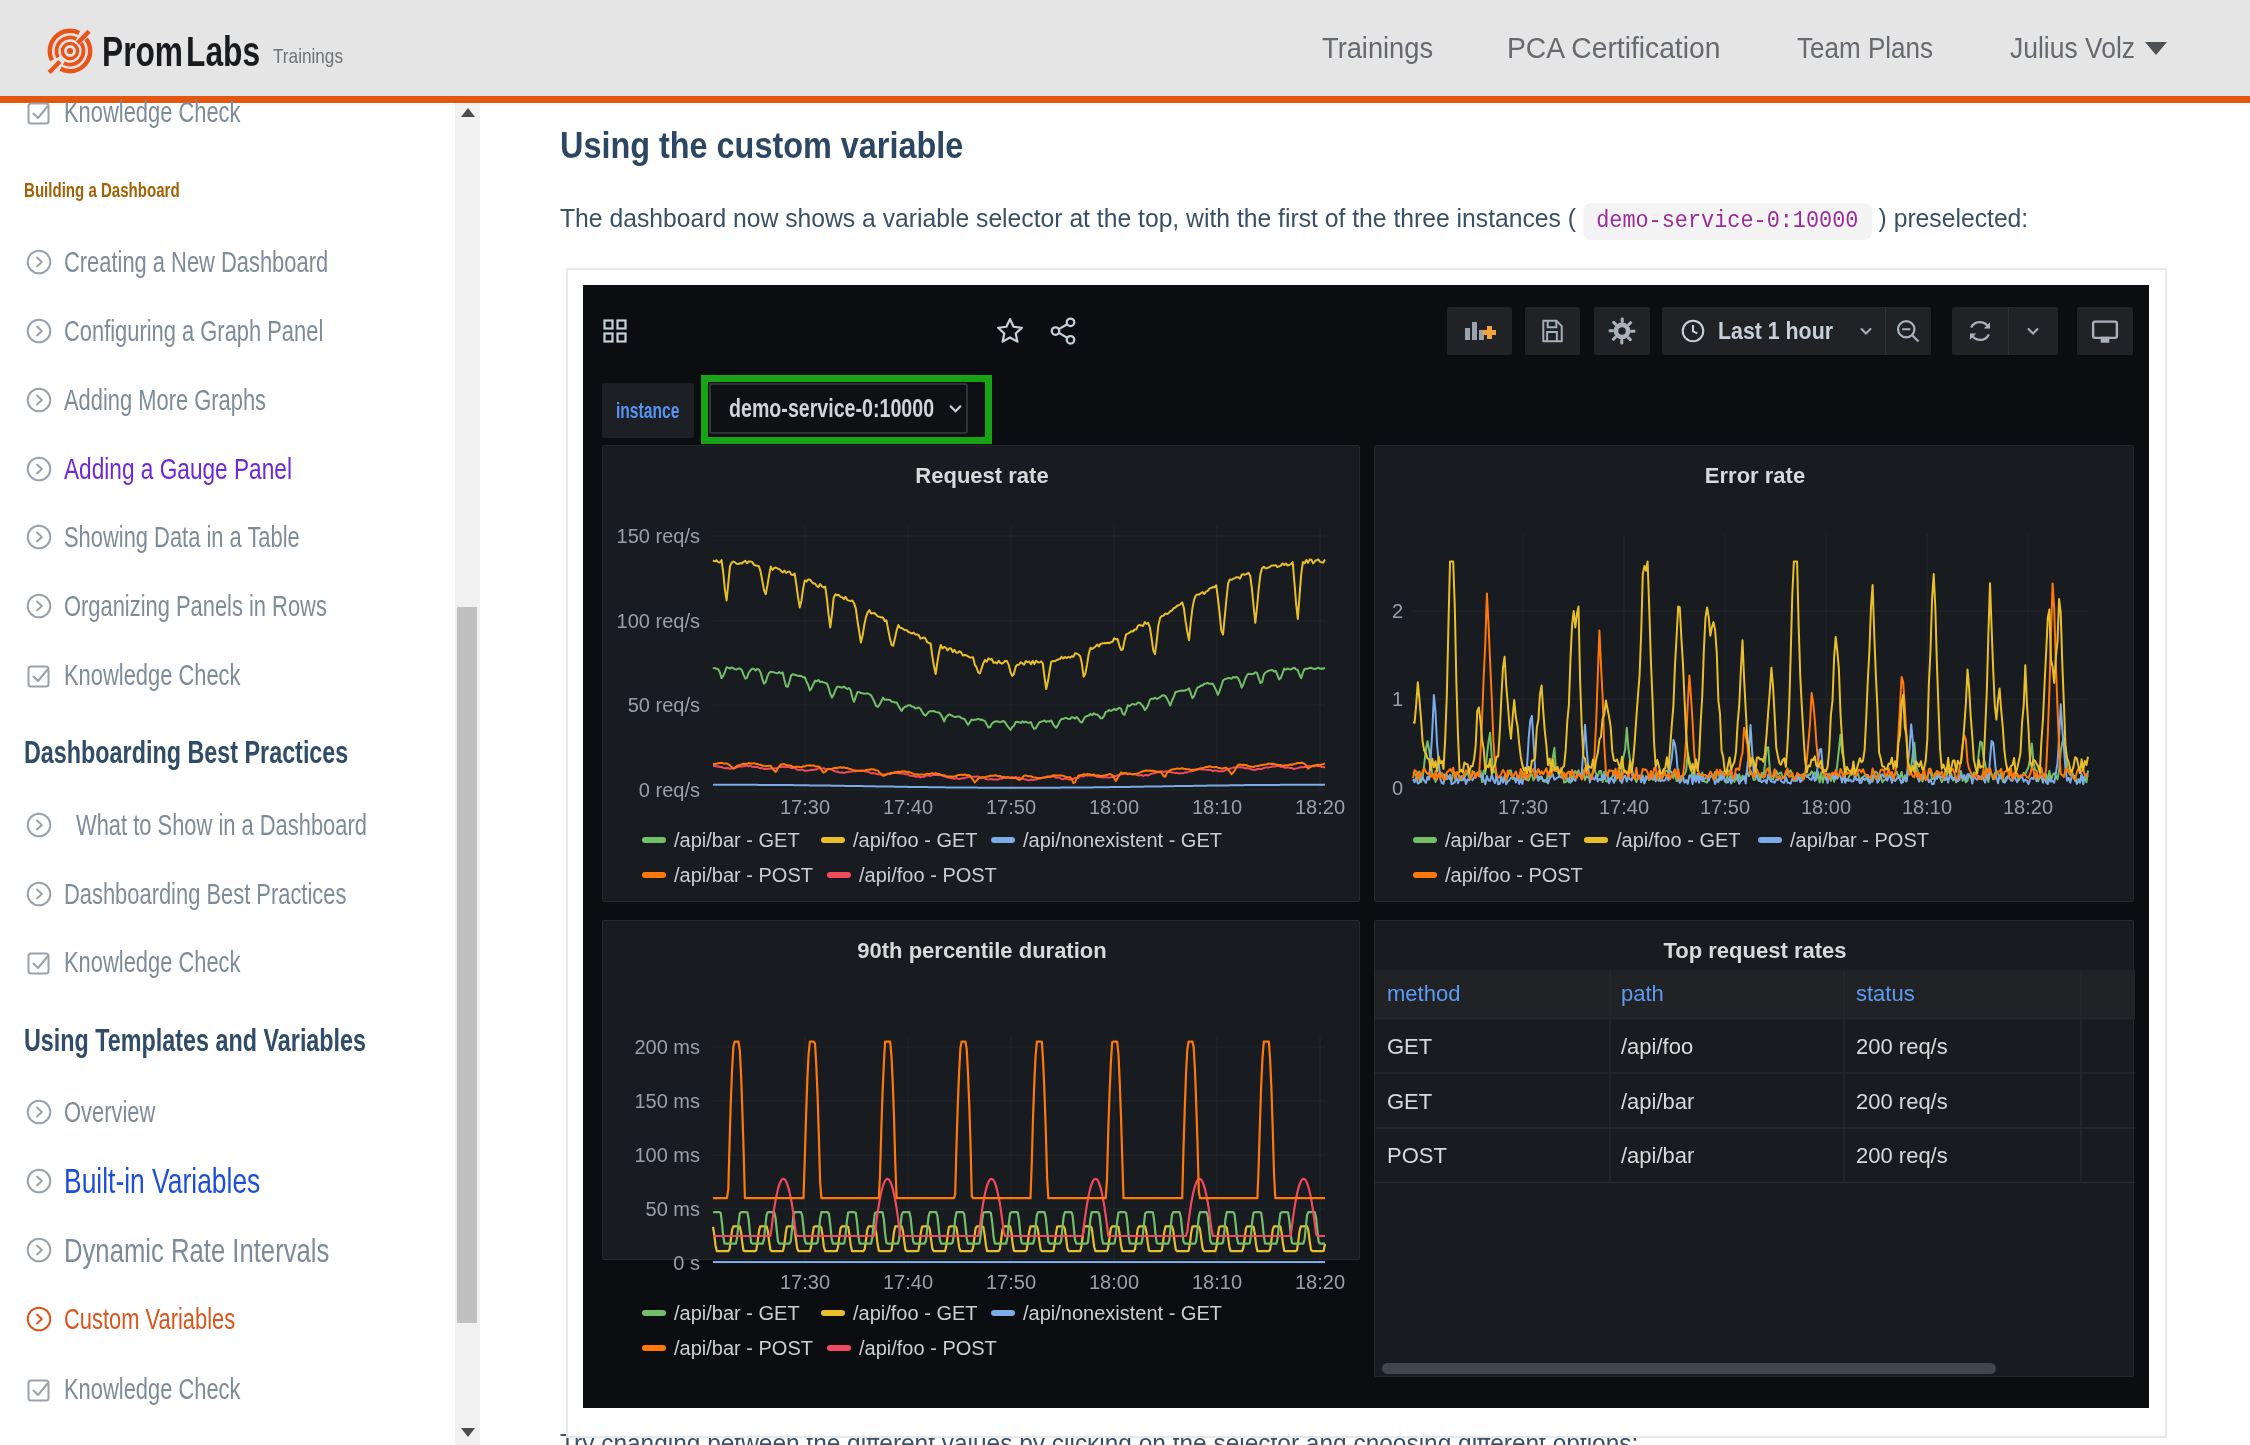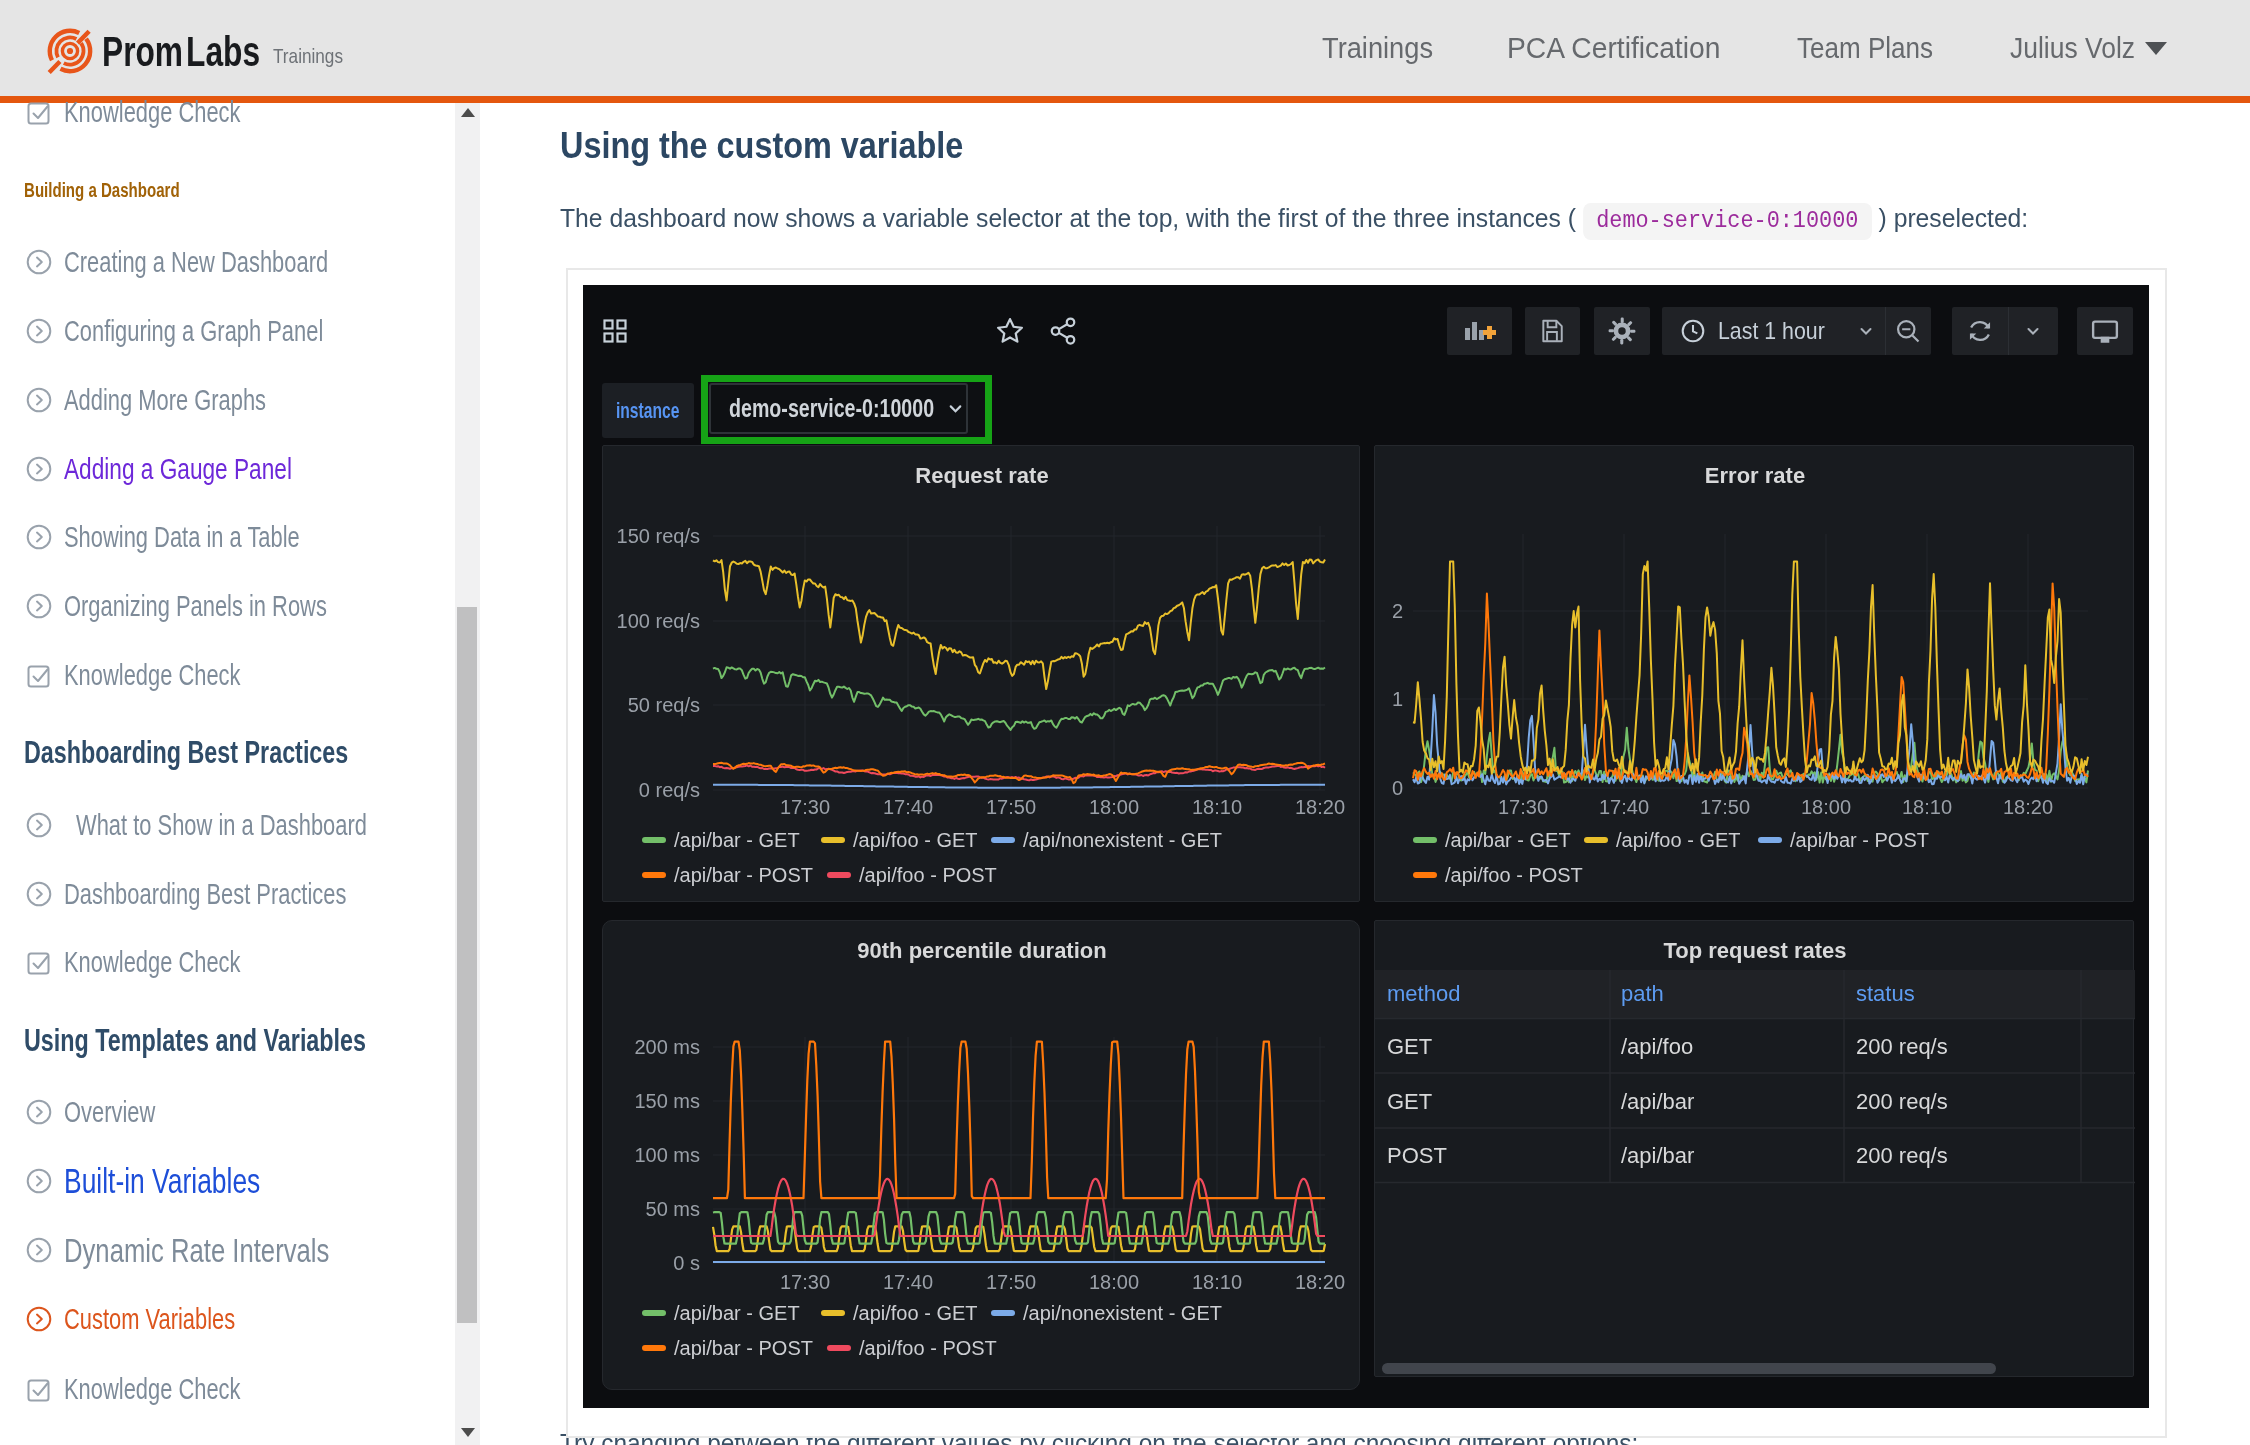--- a/index.html
+++ b/index.html
@@ -70,21 +70,21 @@
           <circle cx="12" cy="12" r="3.2" fill="#202226"></circle>
         </svg></div>
     </div>
 <div style="position:absolute;left:1079px;top:22px;width:269px;height:48px;background:#202226;border-radius:2px">
   <div style="position:absolute;left:18px;top:11px"><svg width="26" height="26" viewBox="0 0 24 24">
           <g fill="none" stroke="#c7d0d9" stroke-width="1.9">
             <circle cx="12" cy="12" r="9.5"></circle>
             <path d="M12 6.5V12.4l4 1.8"></path>
           </g>
         </svg></div>
-  <div style="position:absolute;left:56px;top:0;height:52px;line-height:48px;font-size:24px;font-weight:normal;color:#c7d0d9;white-space:nowrap"><span style="display:inline-block;transform:scaleX(0.889);transform-origin:0 50%;white-space:nowrap">Last 1 hour</span></div>
+  <div style="position:absolute;left:56px;top:0;height:52px;line-height:48px;font-size:24px;font-weight:bold;color:#c7d0d9;white-space:nowrap"><span style="display:inline-block;transform:scaleX(0.889);transform-origin:0 50%;white-space:nowrap">Last 1 hour</span></div>
   <div style="position:absolute;left:196px;top:16px"><svg width="16" height="16" viewBox="0 0 16 16">
           <path d="M3.5 6l4.5 4.5L12.5 6" fill="none" stroke="#aab1ba" stroke-width="2" stroke-linecap="round"></path>
         </svg></div>
   <div style="position:absolute;left:223px;top:0;width:1px;height:48px;background:#2c2f34"></div>
   <div style="position:absolute;left:232px;top:10px"><svg width="28" height="28" viewBox="0 0 24 24">
           <g fill="none" stroke="#aab1ba" stroke-width="1.9">
             <circle cx="10.5" cy="10.5" r="7"></circle>
             <path d="M7 10.5h7M15.8 15.8L21 21"></path>
           </g>
         </svg></div>
@@ -185,21 +185,21 @@
         <path d="M38.0 276.3L39.6 276.7L41.2 258.4L42.8 236.2L44.4 252.8L46.0 272.4L47.6 295.7L49.2 304.5L50.9 307.4L52.5 312.2L54.1 313.6L55.7 324.2L57.3 312.7L58.9 321.2L60.5 315.2L62.1 325.4L63.7 310.6L65.3 317.2L66.9 315.0L68.5 323.1L70.1 294.7L71.8 250.2L73.4 180.9L75.0 115.4L76.6 115.4L78.2 115.4L79.8 161.1L81.4 237.7L83.0 289.7L84.6 325.9L86.2 323.8L87.8 326.6L89.4 316.4L91.0 318.0L92.6 318.2L94.2 327.2L95.9 320.1L97.5 320.2L99.1 313.2L100.7 299.7L102.3 264.9L103.9 261.5L105.5 275.6L107.1 293.6L108.7 303.0L110.3 324.1L111.9 319.5L113.5 321.3L115.1 313.1L116.8 327.7L118.4 321.9L120.0 319.1L121.6 310.7L123.2 310.6L124.8 285.8L126.4 250.6L128.0 221.3L129.6 210.7L131.2 239.3L132.8 258.0L134.4 279.0L136.0 292.6L137.6 271.6L139.2 254.1L140.9 271.5L142.5 279.7L144.1 296.8L145.7 310.2L147.3 318.9L148.9 324.2L150.5 321.6L152.1 327.2L153.7 320.8L155.3 326.3L156.9 314.4L158.5 314.5L160.1 312.1L161.8 282.0L163.4 273.5L165.0 247.8L166.6 239.5L168.2 264.6L169.8 284.8L171.4 299.5L173.0 319.1L174.6 312.6L176.2 325.9L177.8 313.3L179.4 324.0L181.0 322.5L182.6 321.0L184.2 327.2L185.9 325.6L187.5 321.4L189.1 320.0L190.7 303.9L192.3 275.2L193.9 258.8L195.5 212.7L197.1 179.0L198.7 165.0L200.3 181.4L201.9 167.8L203.5 160.6L205.1 234.6L206.8 281.7L208.4 310.7L210.0 312.5L211.6 325.2L213.2 319.4L214.8 321.3L216.4 321.7L218.0 313.6L219.6 324.1L221.2 313.3L222.8 307.1L224.4 293.5L226.0 290.7L227.6 272.6L229.2 269.2L230.9 254.4L232.5 262.8L234.1 271.0L235.7 281.2L237.3 305.4L238.9 314.3L240.5 315.0L242.1 313.5L243.7 318.4L245.3 322.5L246.9 310.8L248.5 322.6L250.1 326.3L251.8 326.9L253.4 327.3L255.0 315.0L256.6 325.9L258.2 313.5L259.8 294.7L261.4 270.8L263.0 249.3L264.6 228.8L266.2 186.8L267.8 128.1L269.4 119.9L271.0 124.8L272.6 115.4L274.2 161.0L275.9 215.0L277.5 253.0L279.1 296.8L280.7 320.9L282.3 313.9L283.9 319.9L285.5 327.8L287.1 327.3L288.7 323.3L290.3 322.0L291.9 311.3L293.5 323.5L295.1 301.8L296.8 279.1L298.4 259.8L300.0 219.3L301.6 190.5L303.2 160.4L304.8 161.3L306.4 192.9L308.0 218.2L309.6 255.2L311.2 288.7L312.8 308.5L314.4 319.4L316.0 324.5L317.6 317.7L319.2 327.2L320.9 313.3L322.5 324.7L324.1 311.9L325.7 276.4L327.3 249.3L328.9 203.3L330.5 171.4L332.1 161.5L333.7 170.9L335.3 189.7L336.9 181.4L338.5 176.1L340.1 183.6L341.8 207.4L343.4 254.8L345.0 267.9L346.6 305.0L348.2 311.0L349.8 325.1L351.4 326.9L353.0 319.0L354.6 311.5L356.2 323.3L357.8 319.2L359.4 316.0L361.0 305.6L362.6 277.5L364.2 260.2L365.9 223.2L367.5 194.3L369.1 232.7L370.7 263.5L372.3 292.2L373.9 302.5L375.5 320.3L377.1 311.7L378.7 314.7L380.3 326.1L381.9 311.7L383.5 311.3L385.1 313.4L386.8 313.1L388.4 315.8L390.0 306.9L391.6 288.4L393.2 266.1L394.8 245.6L396.4 221.8L398.0 239.9L399.6 268.4L401.2 301.3L402.8 309.8L404.4 317.0L406.0 318.8L407.6 314.1L409.2 312.3L410.9 321.0L412.5 298.2L414.1 264.3L415.7 208.5L417.3 148.8L418.9 115.4L420.5 115.4L422.1 115.4L423.7 181.6L425.3 231.1L426.9 261.9L428.5 289.6L430.1 314.3L431.8 326.5L433.4 319.4L435.0 320.5L436.6 313.4L438.2 314.0L439.8 310.4L441.4 319.9L443.0 320.6L444.6 317.9L446.2 314.6L447.8 326.4L449.4 324.0L451.0 325.3L452.6 321.0L454.2 304.0L455.9 268.6L457.5 254.8L459.1 211.9L460.7 190.9L462.3 205.2L463.9 223.1L465.5 267.8L467.1 293.4L468.7 314.8L470.3 326.7L471.9 321.0L473.5 324.1L475.1 325.0L476.8 327.6L478.4 315.5L480.0 327.0L481.6 323.7L483.2 317.8L484.8 312.2L486.4 316.2L488.0 314.6L489.6 304.1L491.2 272.6L492.8 234.5L494.4 204.9L496.0 161.0L497.6 139.0L499.2 187.3L500.9 230.2L502.5 264.0L504.1 306.6L505.7 312.4L507.3 320.3L508.9 320.4L510.5 323.5L512.1 322.9L513.7 317.6L515.3 318.0L516.9 311.8L518.5 322.9L520.1 315.2L521.8 321.2L523.4 297.3L525.0 288.8L526.6 257.1L528.2 248.8L529.8 281.4L531.4 289.5L533.0 315.1L534.6 322.4L536.2 326.0L537.8 320.0L539.4 326.0L541.0 315.4L542.6 317.7L544.2 320.4L545.9 315.3L547.5 323.7L549.1 322.0L550.7 314.3L552.3 293.4L553.9 237.2L555.5 204.4L557.1 152.4L558.7 128.1L560.3 161.0L561.9 217.4L563.5 262.4L565.1 303.8L566.8 322.7L568.4 318.6L570.0 323.5L571.6 325.2L573.2 311.8L574.8 327.5L576.4 321.4L578.0 314.5L579.6 314.6L581.2 325.9L582.8 314.7L584.4 317.9L586.0 316.7L587.6 301.2L589.2 281.1L590.9 257.2L592.5 223.4L594.1 241.6L595.7 270.0L597.3 291.0L598.9 314.1L600.5 321.2L602.1 327.5L603.7 313.9L605.3 321.8L606.9 320.2L608.5 321.3L610.1 285.4L611.8 245.3L613.4 187.8L615.0 137.2L616.6 182.1L618.2 223.9L619.8 259.4L621.4 273.6L623.0 254.8L624.6 242.4L626.2 264.1L627.8 281.5L629.4 304.7L631.0 317.3L632.6 324.5L634.2 323.6L635.9 320.1L637.5 319.0L639.1 311.9L640.7 327.1L642.3 321.7L643.9 314.7L645.5 307.0L647.1 276.1L648.7 259.7L650.3 219.2L651.9 256.9L653.5 282.9L655.1 315.6L656.8 320.7L658.4 313.6L660.0 314.8L661.6 317.9L663.2 320.4L664.8 326.3L666.4 295.2L668.0 273.0L669.6 237.1L671.2 204.9L672.8 171.8L674.4 163.5L676.0 213.4L677.6 221.0L679.2 237.0L680.9 210.8L682.5 195.1L684.1 153.0L685.7 166.6L687.3 217.9L688.9 257.8L690.5 300.1L692.1 312.2L693.7 316.5L695.3 323.6L696.9 325.8L698.5 320.4L700.1 311.3L701.8 312.4L703.4 319.6L705.0 327.2L706.6 313.2L708.2 324.3L709.8 314.9L711.4 319.0L713.0 310.8" fill="none" stroke="#e8bf2b" stroke-width="2" stroke-linejoin="round"></path>
         <rect x="38" y="391" width="24" height="6" rx="3" fill="#73bf69"></rect>
         <text x="70" y="401" font-size="20" fill="#ccced2">/api/bar - GET</text>
         <rect x="209" y="391" width="24" height="6" rx="3" fill="#e8bf2b"></rect>
         <text x="241" y="401" font-size="20" fill="#ccced2">/api/foo - GET</text>
         <rect x="383" y="391" width="24" height="6" rx="3" fill="#7cabe8"></rect>
         <text x="415" y="401" font-size="20" fill="#ccced2">/api/bar - POST</text>
         <rect x="38" y="426" width="24" height="6" rx="3" fill="#ff780a"></rect>
         <text x="70" y="436" font-size="20" fill="#ccced2">/api/foo - POST</text>
       </svg></div>
-<div style="position:absolute;left:19px;top:635px;width:758px;height:470px;background:#181b1f;border:1px solid #25282d;border-radius:10px;box-sizing:border-box"><svg width="758" height="457" viewBox="0 0 758 457" font-family="Liberation Sans, sans-serif">
+<div style="position:absolute;left:19px;top:635px;width:758px;height:340px;background:#181b1f;border:1px solid #25282d;border-radius:2px;box-sizing:border-box"><svg width="758" height="457" viewBox="0 0 758 457" font-family="Liberation Sans, sans-serif">
         <text x="379" y="37" font-size="22" font-weight="bold" fill="#d8d9da" text-anchor="middle">90th percentile duration</text>
         <line x1="110" y1="126" x2="722" y2="126" stroke="#23262c" stroke-width="1"></line>
         <line x1="110" y1="180" x2="722" y2="180" stroke="#23262c" stroke-width="1"></line>
         <line x1="110" y1="234" x2="722" y2="234" stroke="#23262c" stroke-width="1"></line>
         <line x1="110" y1="288" x2="722" y2="288" stroke="#23262c" stroke-width="1"></line>
         <line x1="110" y1="342" x2="722" y2="342" stroke="#23262c" stroke-width="1"></line>
         <line x1="202" y1="116" x2="202" y2="342" stroke="#23262c" stroke-width="1"></line>
         <line x1="305" y1="116" x2="305" y2="342" stroke="#23262c" stroke-width="1"></line>
         <line x1="408" y1="116" x2="408" y2="342" stroke="#23262c" stroke-width="1"></line>
         <line x1="511" y1="116" x2="511" y2="342" stroke="#23262c" stroke-width="1"></line>

